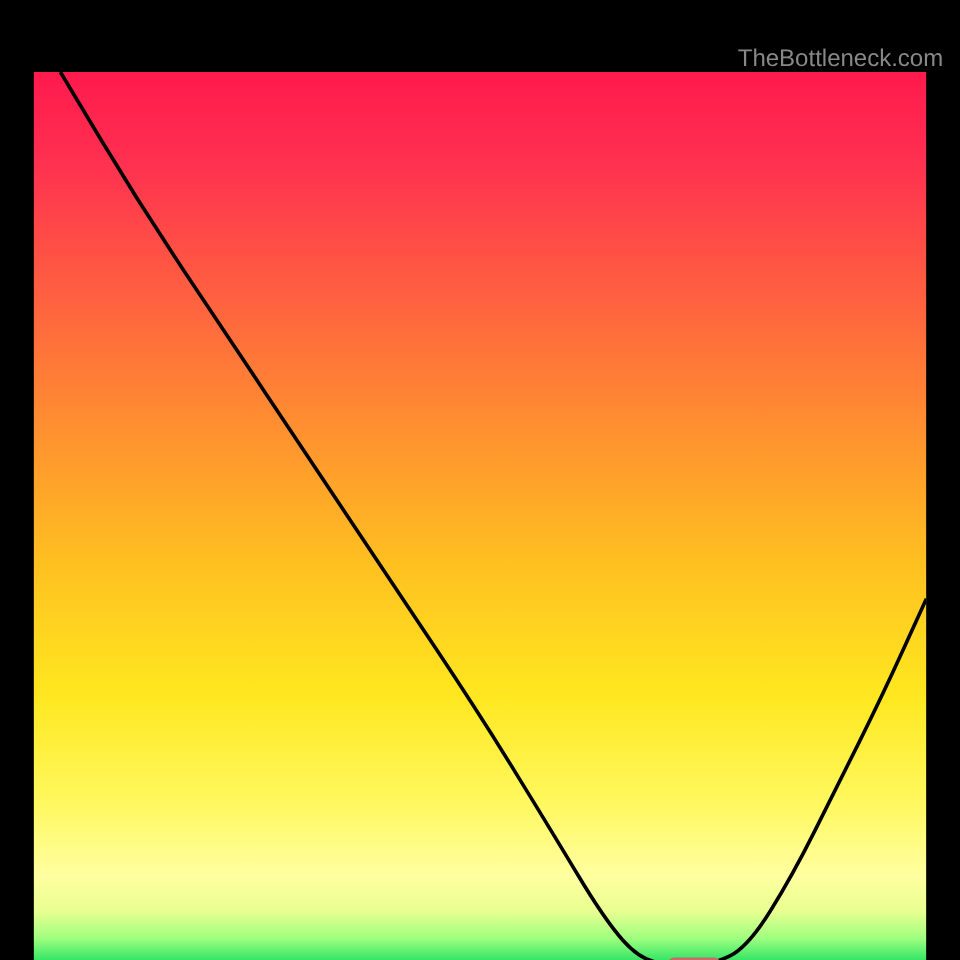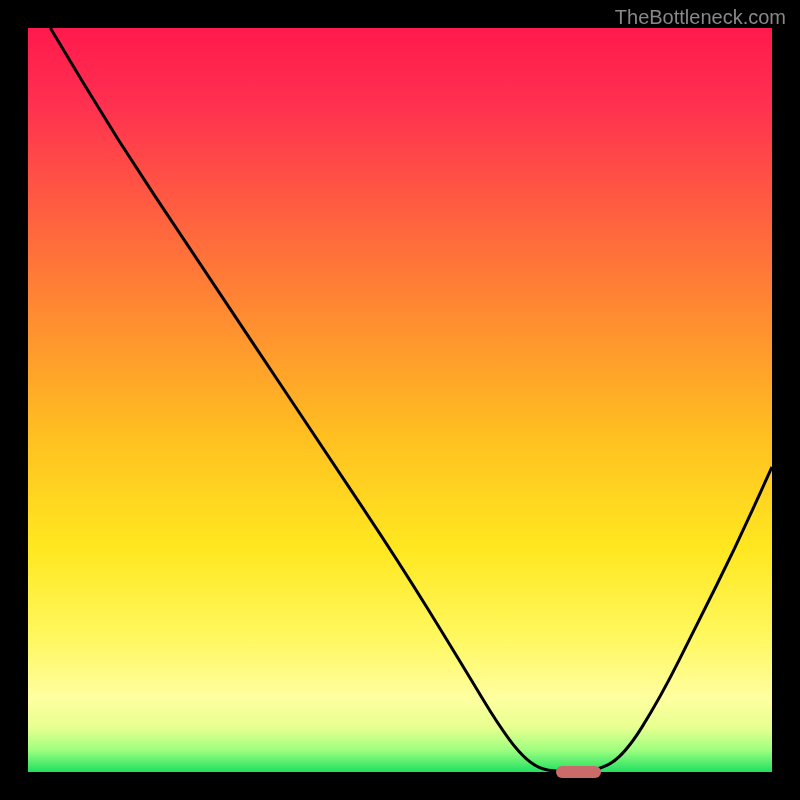--- a/index.html
+++ b/index.html
@@ -9,20 +9,21 @@
     width: 800px;
     height: 800px;
     overflow: hidden;
     font-family: Arial, sans-serif;
   }
   .chart-container {
     position: relative;
     width: 800px;
     height: 712px;
     background: #000;
+    margin-top: 32px;
   }
   .watermark {
     position: absolute;
     top: 6px;
     right: 14px;
     color: #888;
     font-size: 20px;
     font-weight: 500;
     z-index: 10;
   }

